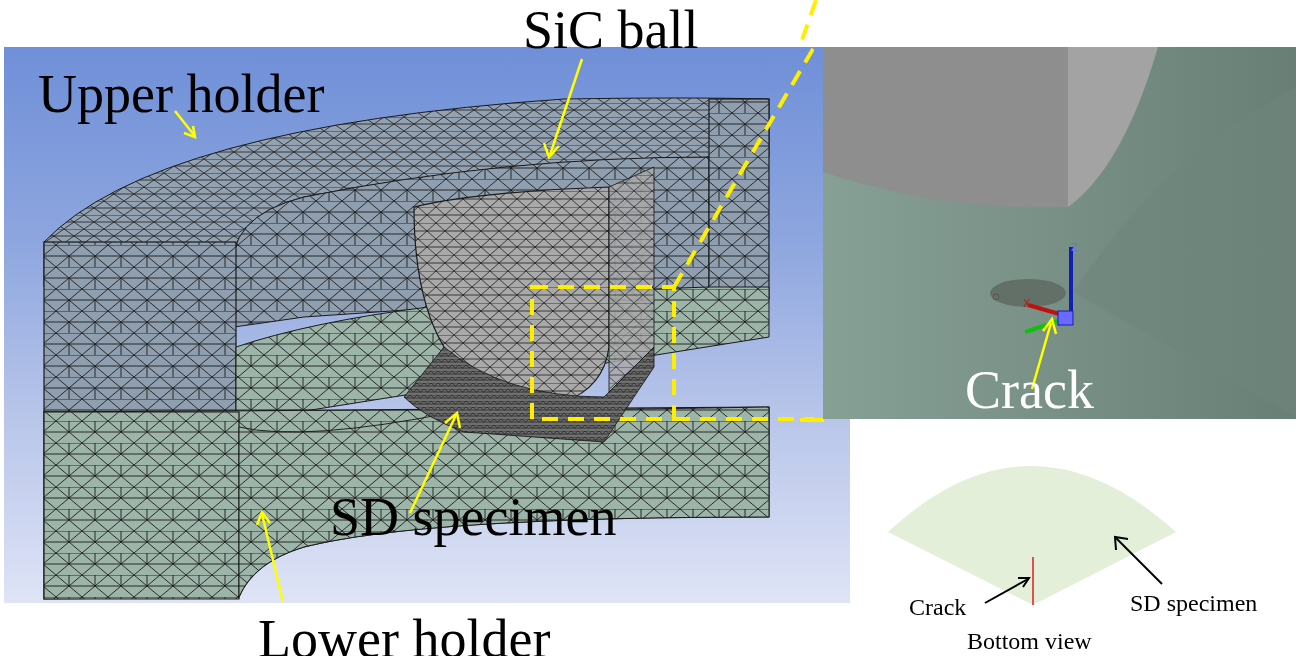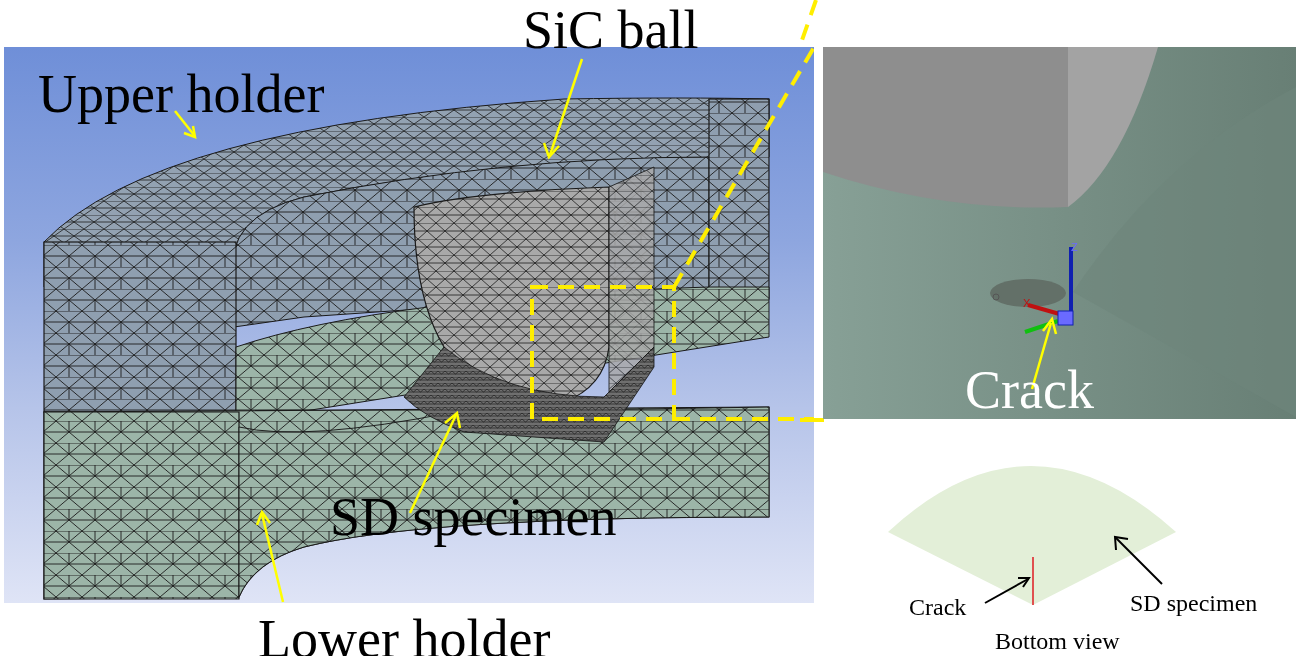--- a/index.html
+++ b/index.html
@@ -1,18 +1,18 @@
 <!DOCTYPE html>
 <html><head>
   <meta charset="utf-8">
   <style>
     html, body { margin: 0; padding: 0; background: #ffffff; }
     body { width: 1300px; height: 656px; position: relative; overflow: hidden; font-family: "Liberation Serif", serif; }
     .panel { position: absolute; }
-    #mesh-panel { left: 4px; top: 47px; width: 810px; height: 556px; background: linear-gradient(180deg, #6f8fd8 0%, #8ea6df 35%, #b6c4e9 65%, #dfe4f6 100%); overflow: hidden; }
+    #mesh-panel { left: 4px; top: 47px; width: 810px; height: 556px; background: linear-gradient(180deg, #6f8fd8 0%, #8ea6df 35%, #b6c4e9 65%, #dfe4f6 100%); overflow: hidden; padding-left: 36px; }
     #mesh-panel svg, #zoom-panel svg, #bottom-panel svg { position: absolute; left: 0; top: 0; }
     #zoom-panel { left: 823px; top: 47px; width: 473px; height: 372px; background: #7f978c; overflow: hidden; }
     #bottom-panel { left: 860px; top: 440px; width: 440px; height: 216px; }
     .label { position: absolute; color: #000; white-space: nowrap; line-height: 1; font-family: "Liberation Serif", serif; }
     .big { font-size: 54px; }
     .small { font-size: 24px; }
     .white { color: #ffffff; }
   </style>
 </head>
 <body>
@@ -130,14 +130,14 @@
       <line x1="125" y1="163" x2="168" y2="139"></line>
       <path d="M158 138 L169 138 L163 147"></path>
     </g>
     <g stroke="#000" stroke-width="2" fill="none">
       <line x1="302" y1="144" x2="256" y2="98"></line>
       <path d="M256 110 L255 97 L268 99"></path>
     </g>
   </svg>
   <div class="label small" style="left:49px; top:155px;">Crack</div>
   <div class="label small" style="left:270px; top:151px;">SD specimen</div>
-  <div class="label small" style="left:107px; top:189px;margin-left:28px;">Bottom view</div>
+  <div class="label small" style="left:107px; top:189px;">Bottom view</div>
 </div>
 
 </body></html>

